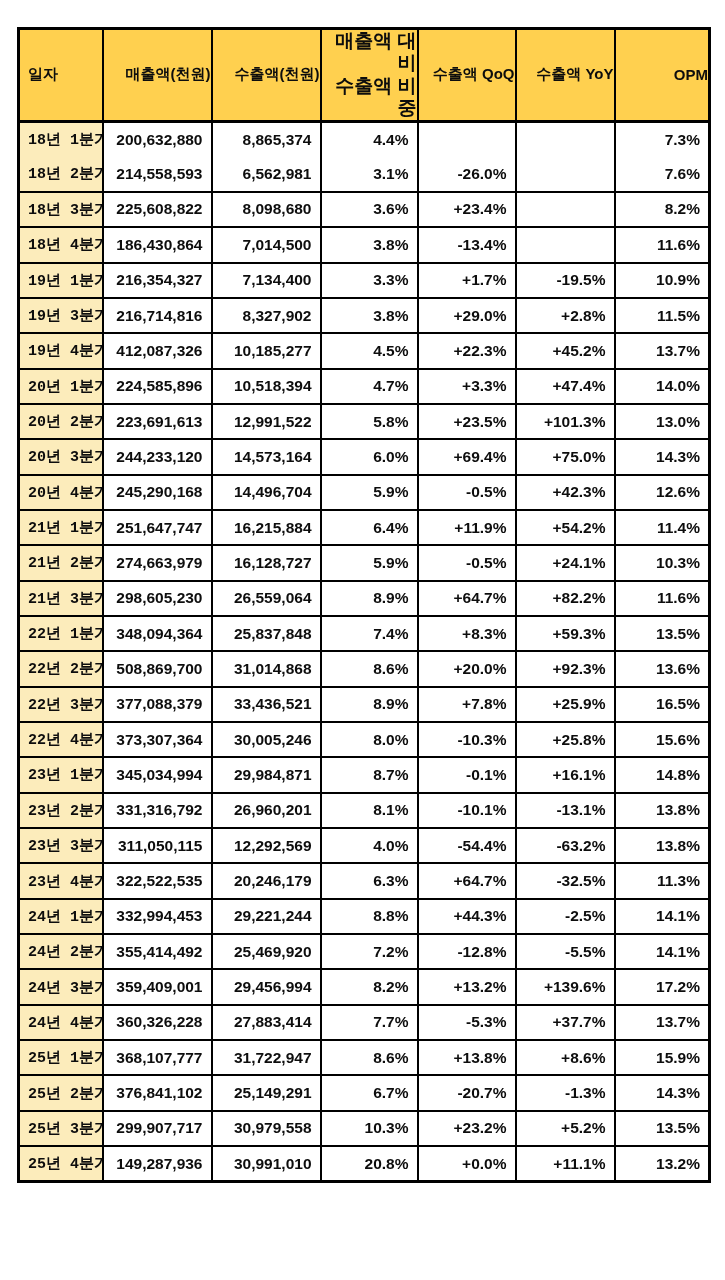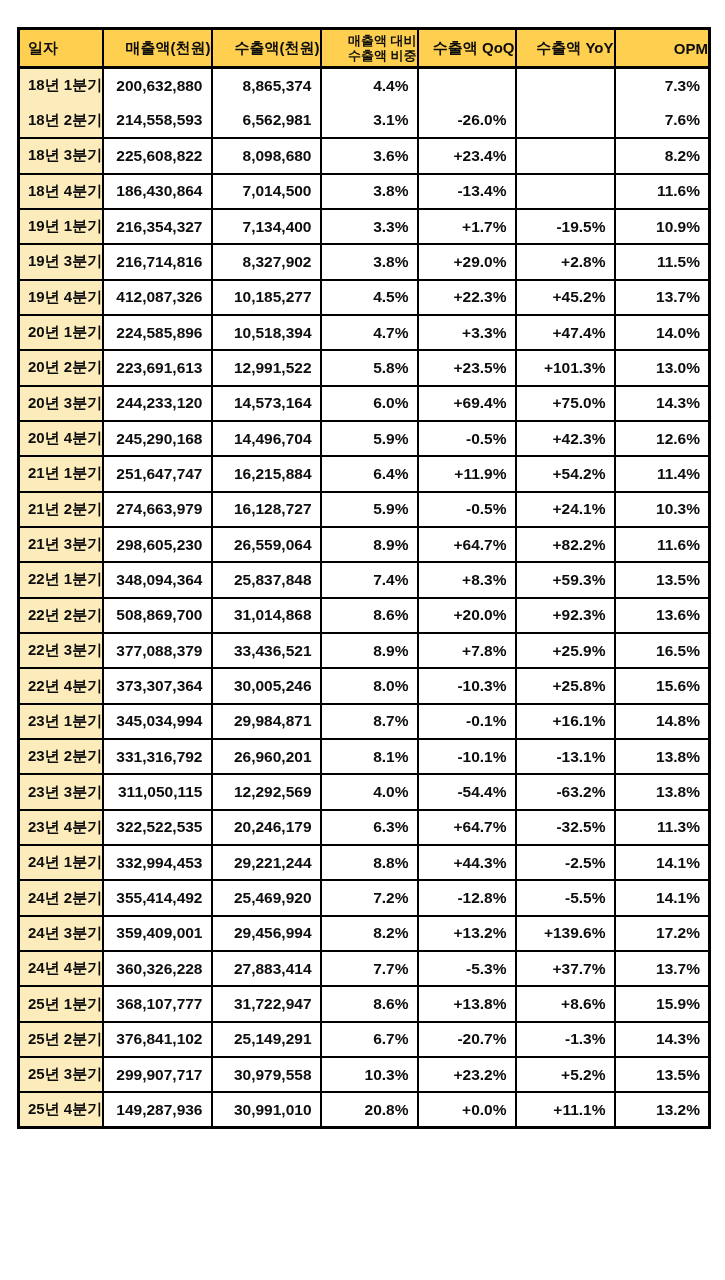--- a/index.html
+++ b/index.html
@@ -41,38 +41,39 @@
     font-size: 15px;
     text-align: right;
     vertical-align: middle;
   }
   thead th.col0 {
     text-align: left;
     padding-left: 8px;
     padding-right: 0;
   }
   thead th.col3 {
-    font-size: 13px;
+    font-size: 19px;
     line-height: 1.18;
     white-space: pre-line;
     margin-top: 20px;
   }
   tbody td {
     background: #FFFFFF;
     font-size: 15.5px;
     text-align: right;
     padding-right: 8px;
     vertical-align: middle;
   }
   tbody td.col0 {
     background: var(--label-bg);
     font-size: 15px;
     text-align: left;
     padding-left: 8px;
     padding-right: 0;
+    font-family: Liberation Mono, monospace;
   }
   
   thead th { border-bottom-width: 3px; }
   
   tbody tr:first-child td { border-bottom-style: hidden; }
 </style>
 </head>
 <body>
 
 <div class="page">

